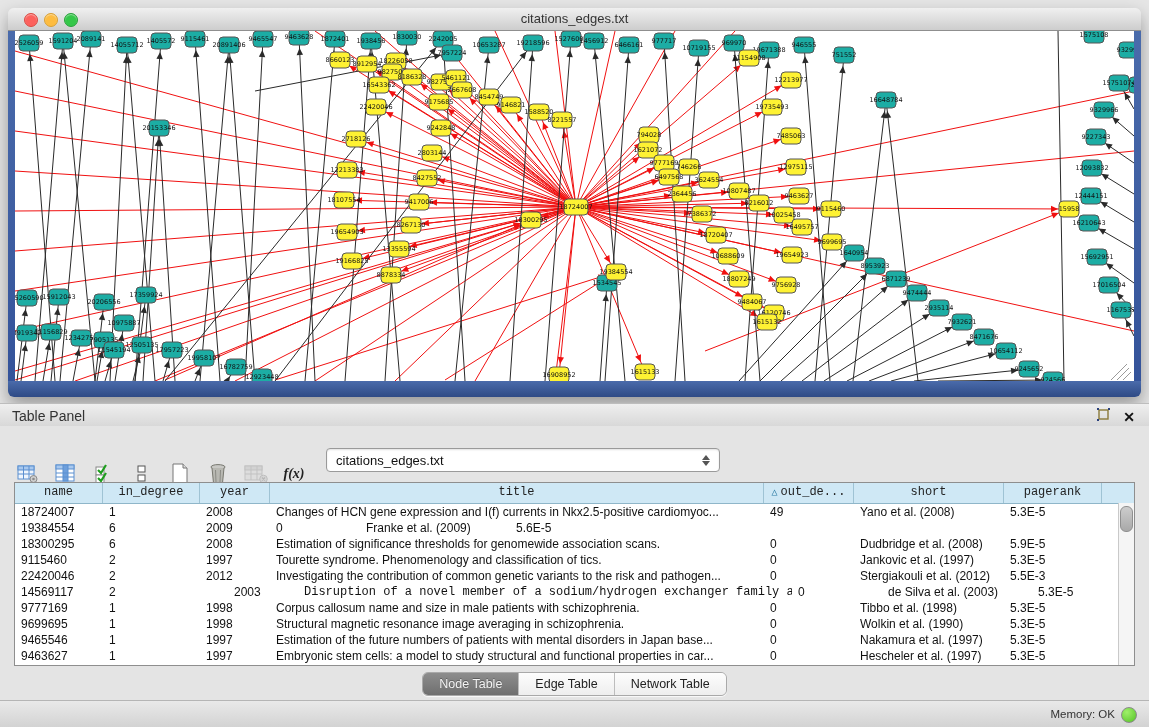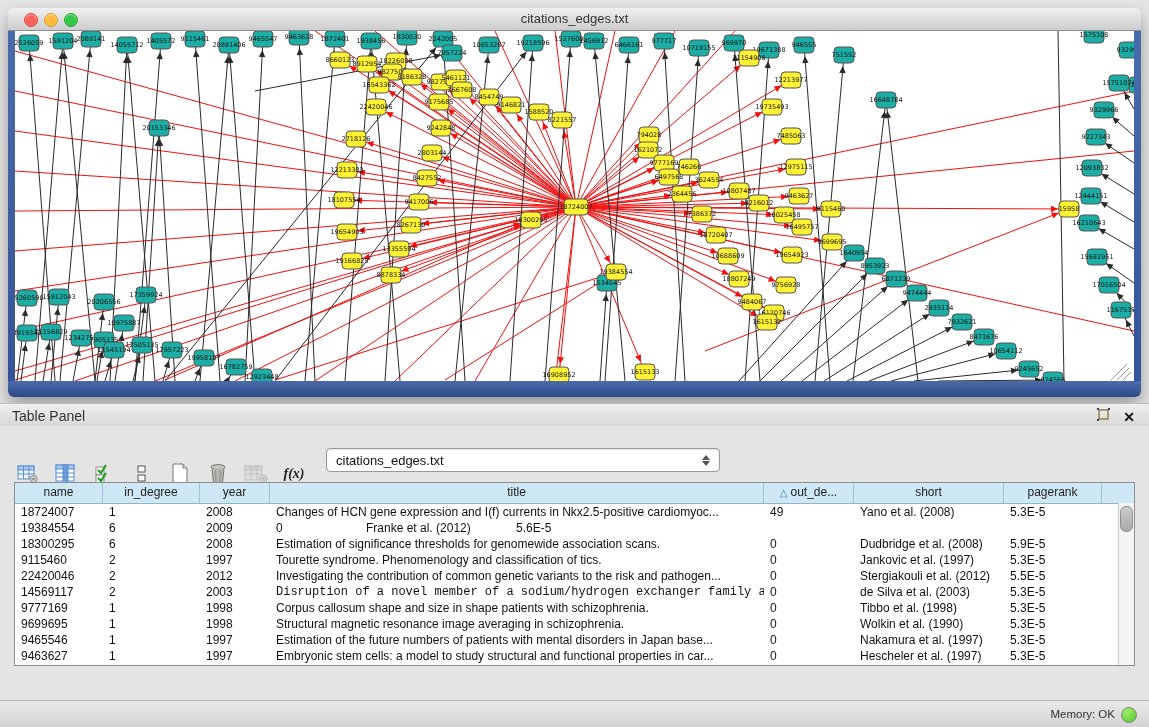--- a/index.html
+++ b/index.html
@@ -35,21 +35,21 @@
   .fx{font-family:"Liberation Serif",serif;font-style:italic;font-weight:bold;font-size:14px;color:#222;}
   .combo{margin-left:8px;width:392px;height:22px;background:#fff;border:1px solid #9a9a9a;border-radius:4px;
       box-shadow:inset 0 1px 2px rgba(0,0,0,.12);display:flex;align-items:center;font-size:13px;color:#111;}
   .combo .val{flex:1;padding-left:9px;}
   .combo .stepper{width:18px;display:flex;flex-direction:column;align-items:center;gap:1px;padding-right:4px;}
   .combo .stepper i{width:0;height:0;border-left:4px solid transparent;border-right:4px solid transparent;}
   .combo .stepper i.up{border-bottom:5px solid #555;}
   .combo .stepper i.dn{border-top:5px solid #555;}
 
   .table-wrap{position:absolute;left:14px;top:56px;width:1119px;height:182px;background:#fff;border:1px solid #8e8e8e;}
-  .thead{display:flex;height:20px;background:#cfe8f5;border-bottom:1px solid #8fb6c9;}
+  .thead{display:flex;height:20px;background:#cfe8f5;border-bottom:1px solid #8fb6c9;font-family:Liberation Mono, monospace;}
   .th{box-sizing:border-box;border-right:1px solid #9fc3d4;font-size:12px;color:#222;text-align:center;
       line-height:19px;white-space:nowrap;overflow:hidden;}
   .th .sortglyph{color:#2e7da5;font-size:10px;margin-right:3px;}
   .tbody{position:relative;}
   .tr{display:flex;height:16px;line-height:16px;}
   .td{box-sizing:border-box;padding-left:6px;font-size:12px;color:#111;white-space:nowrap;overflow:hidden;}
   .vscroll{position:absolute;right:0;top:20px;bottom:0;width:15px;background:#f5f5f5;border-left:1px solid #c9c9c9;}
   .vthumb{position:absolute;left:1px;top:3px;width:11px;height:24px;border-radius:6px;
       background:linear-gradient(#cdcdcd,#a9a9a9);border:1px solid #8f8f8f;}
 
@@ -996,21 +996,21 @@
             <div class="td" style="width: 494px;">Changes of HCN gene expression and I(f) currents in Nkx2.5-positive cardiomyoc...</div>
             <div class="td" style="width: 90px;">49</div>
             <div class="td" style="width: 150px;">Yano et al. (2008)</div>
             <div class="td" style="width: 98px;">5.3E-5</div>
           </div>
           <div class="tr">
             <div class="td" style="width: 88px;">19384554</div>
             <div class="td" style="width: 97px;">6</div>
             <div class="td" style="width: 70px;">2009</div>
             <div class="td" style="width: 90px;">0</div>
-            <div class="td" style="width: 150px;">Franke et al. (2012)</div>
+            <div class="td" style="width: 150px;">Franke et al. (2009)</div>
             <div class="td" style="width: 98px;">5.6E-5</div>
           </div>
           <div class="tr">
             <div class="td" style="width: 88px;">18300295</div>
             <div class="td" style="width: 97px;">6</div>
             <div class="td" style="width: 70px;">2008</div>
             <div class="td" style="width: 494px;">Estimation of significance thresholds for genomewide association scans.</div>
             <div class="td" style="width: 90px;">0</div>
             <div class="td" style="width: 150px;">Dudbridge et al. (2008)</div>
             <div class="td" style="width: 98px;">5.9E-5</div>
@@ -1024,36 +1024,36 @@
             <div class="td" style="width: 150px;">Jankovic et al. (1997)</div>
             <div class="td" style="width: 98px;">5.3E-5</div>
           </div>
           <div class="tr">
             <div class="td" style="width: 88px;">22420046</div>
             <div class="td" style="width: 97px;">2</div>
             <div class="td" style="width: 70px;">2012</div>
             <div class="td" style="width: 494px;">Investigating the contribution of common genetic variants to the risk and pathogen...</div>
             <div class="td" style="width: 90px;">0</div>
             <div class="td" style="width: 150px;">Stergiakouli et al. (2012)</div>
-            <div class="td" style="width: 98px;">5.5E-5</div>
+            <div class="td" style="width: 98px;">5.5E-3</div>
           </div>
           <div class="tr">
             <div class="td" style="width: 88px;">14569117</div>
             <div class="td" style="width: 97px;">2</div>
-            <div class="td" style="width: 70px;">2003</div>
+            <div class="td" style="width: 70px; margin-left: 28px;">2003</div>
             <div class="td" style="width: 494px; font-family: Liberation Mono, monospace;">Disruption of a novel member of a sodium/hydrogen exchanger family and DOCK...</div>
             <div class="td" style="width: 90px;">0</div>
             <div class="td" style="width: 150px;">de Silva et al. (2003)</div>
             <div class="td" style="width: 98px;">5.3E-5</div>
           </div>
           <div class="tr">
             <div class="td" style="width: 88px;">9777169</div>
             <div class="td" style="width: 97px;">1</div>
             <div class="td" style="width: 70px;">1998</div>
-            <div class="td" style="width: 494px;">Corpus callosum shape and size in shape patients with schizophrenia.</div>
+            <div class="td" style="width: 494px;">Corpus callosum name and size in male patients with schizophrenia.</div>
             <div class="td" style="width: 90px;">0</div>
             <div class="td" style="width: 150px;">Tibbo et al. (1998)</div>
             <div class="td" style="width: 98px;">5.3E-5</div>
           </div>
           <div class="tr">
             <div class="td" style="width: 88px;">9699695</div>
             <div class="td" style="width: 97px;">1</div>
             <div class="td" style="width: 70px;">1998</div>
             <div class="td" style="width: 494px;">Structural magnetic resonance image averaging in schizophrenia.</div>
             <div class="td" style="width: 90px;">0</div>
@@ -1077,19 +1077,26 @@
             <div class="td" style="width: 90px;">0</div>
             <div class="td" style="width: 150px;">Hescheler et al. (1997)</div>
             <div class="td" style="width: 98px;">5.3E-5</div>
           </div>
         </div>
       <div class="vscroll">
         <div class="vthumb"></div>
       </div>
     </div>
 
+    <div class="tabbar">
+      <div class="segmented" id="tabs">
+          <div class="seg active">Node Table</div>
+          <div class="seg">Edge Table</div>
+          <div class="seg">Network Table</div>
+        </div>
+    </div>
   </div>
 
   <div class="status-bar">
     <span class="mem">Memory: OK</span>
     <span class="mem-dot"></span>
   </div>
 </div>
 
 </body></html>

